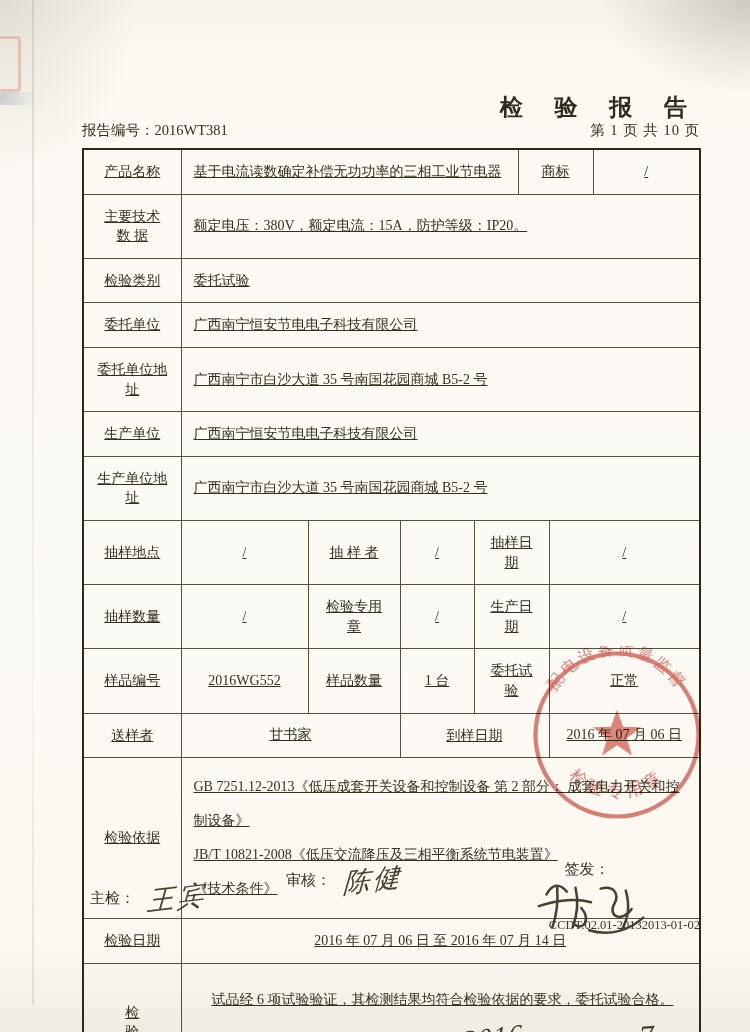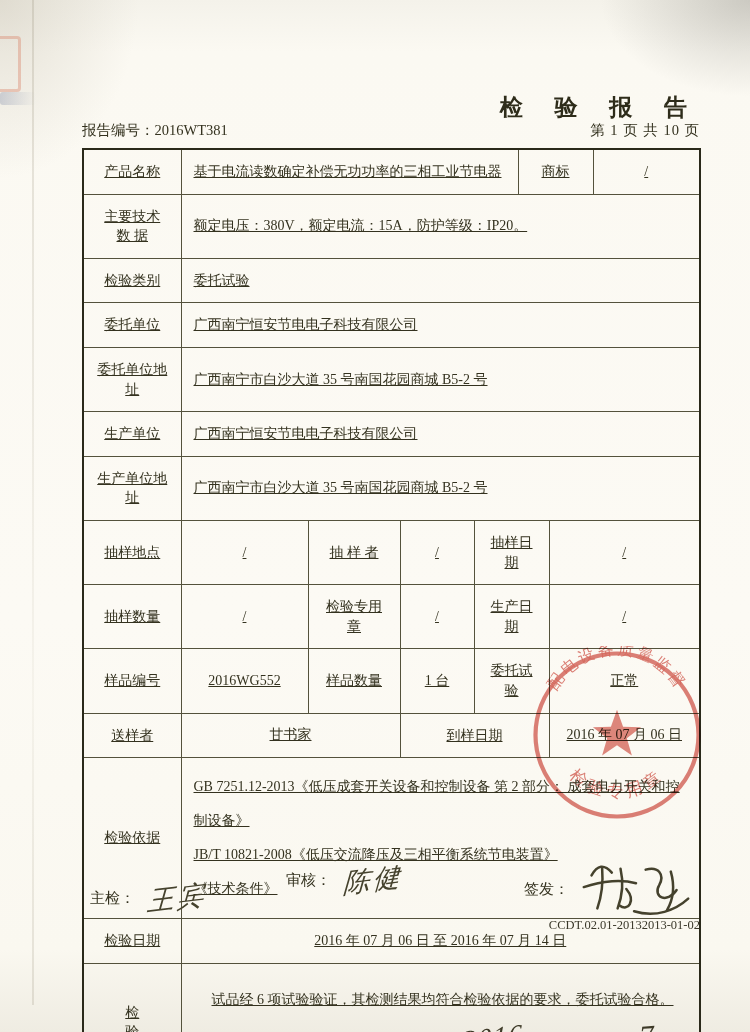--- a/index.html
+++ b/index.html
@@ -49,21 +49,21 @@
   .hw-day{font-size:28px;transform:rotate(-8deg) skewX(-6deg);margin-left:16px;}
   td.remark-val{padding-left:20px;}
   
   .stamp{position:absolute;left:528px;top:646px;mix-blend-mode:multiply;opacity:.82;}
   
   .signs{position:absolute;top:856px;left:82px;width:618px;height:60px;}
   .sig-group{position:absolute;display:flex;align-items:center;}
   .sig-label{font-size:15px;color:#34321f;}
   .sig-name{font-size:27px;font-style:italic;color:#45422d;margin-left:12px;
     transform:rotate(-7deg) skewX(-10deg);letter-spacing:3px;}
-  .sig-g1{left:8px;top:24px;} .sig-g2{left:204px;top:6px;} .sig-g3{left:442px;top:4px;}
+  .sig-g1{left:8px;top:24px;} .sig-g2{left:204px;top:6px;} .sig-g3{left:442px;top:4px;flex-direction:column;}
   
   .footer{position:absolute;top:918px;left:82px;width:618px;display:flex;
     justify-content:flex-end;font-size:12.5px;color:#3a382a;}
 </style>
 </head>
 <body>
 
 <div class="page">
 
   <div class="shade-tl"></div>

